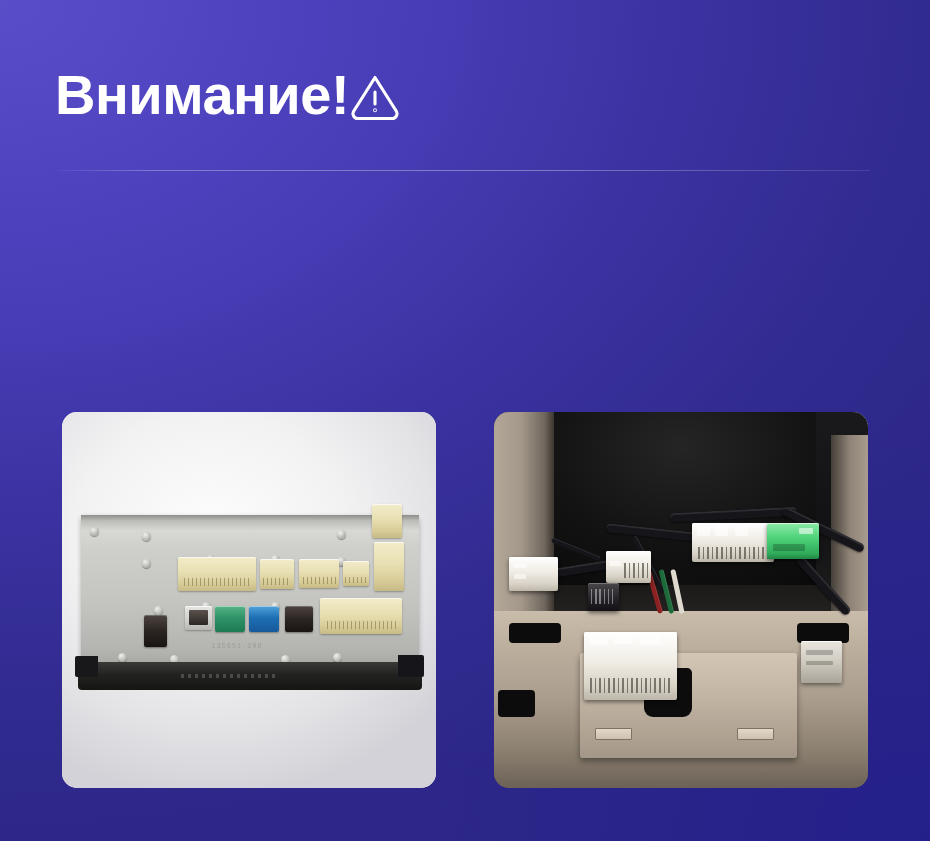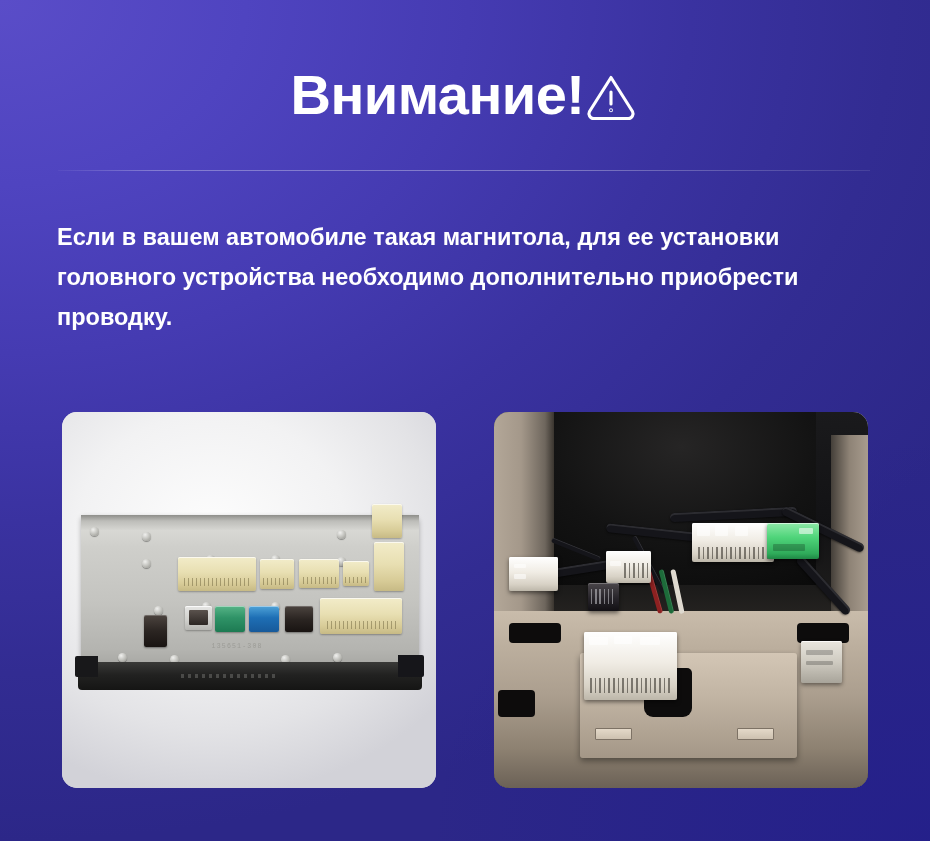--- a/index.html
+++ b/index.html
@@ -29,21 +29,21 @@
     pointer-events:none;
   }
 
   
   .header {
     position: absolute;
     left: 55px; top: 55px; right: 58px;
     height: 80px;
     display: flex;
     align-items: center;
-    justify-content: center;
+    justify-content: flex-start;
     z-index: 2;
   }
   .title {
     color: #ffffff;
     font-size: 56px;
     font-weight: bold;
     letter-spacing: -0.5px;
     line-height: 1;
     white-space: nowrap;
   }
@@ -238,21 +238,20 @@
       <svg class="warn-icon" viewBox="0 0 52 52" fill="none" stroke="#ffffff" stroke-width="3.1" stroke-linecap="round" stroke-linejoin="round">
         <path d="M26 7.5 L47.5 41.5 a4.8 4.8 0 0 1 -4.1 7 H8.6 a4.8 4.8 0 0 1 -4.1 -7 Z"></path>
         <line x1="26" y1="22" x2="26" y2="34"></line>
         <circle cx="26" cy="40.3" r="0.4"></circle>
       </svg>
     </span>
   </div>
 
   <div class="divider"></div>
 
-  <div class="body-text">Если в вашем автомобиле такая магнитола, для ее установки головного устройства необходимо дополнительно приобрести проводку.</div>
 
   <div class="cards">
 
     <div class="card left">
       <div class="photo">
         <div class="hu-bg"></div>
 
         <div class="hu-body"></div>
         <div class="hu-topstrip"></div>
 

